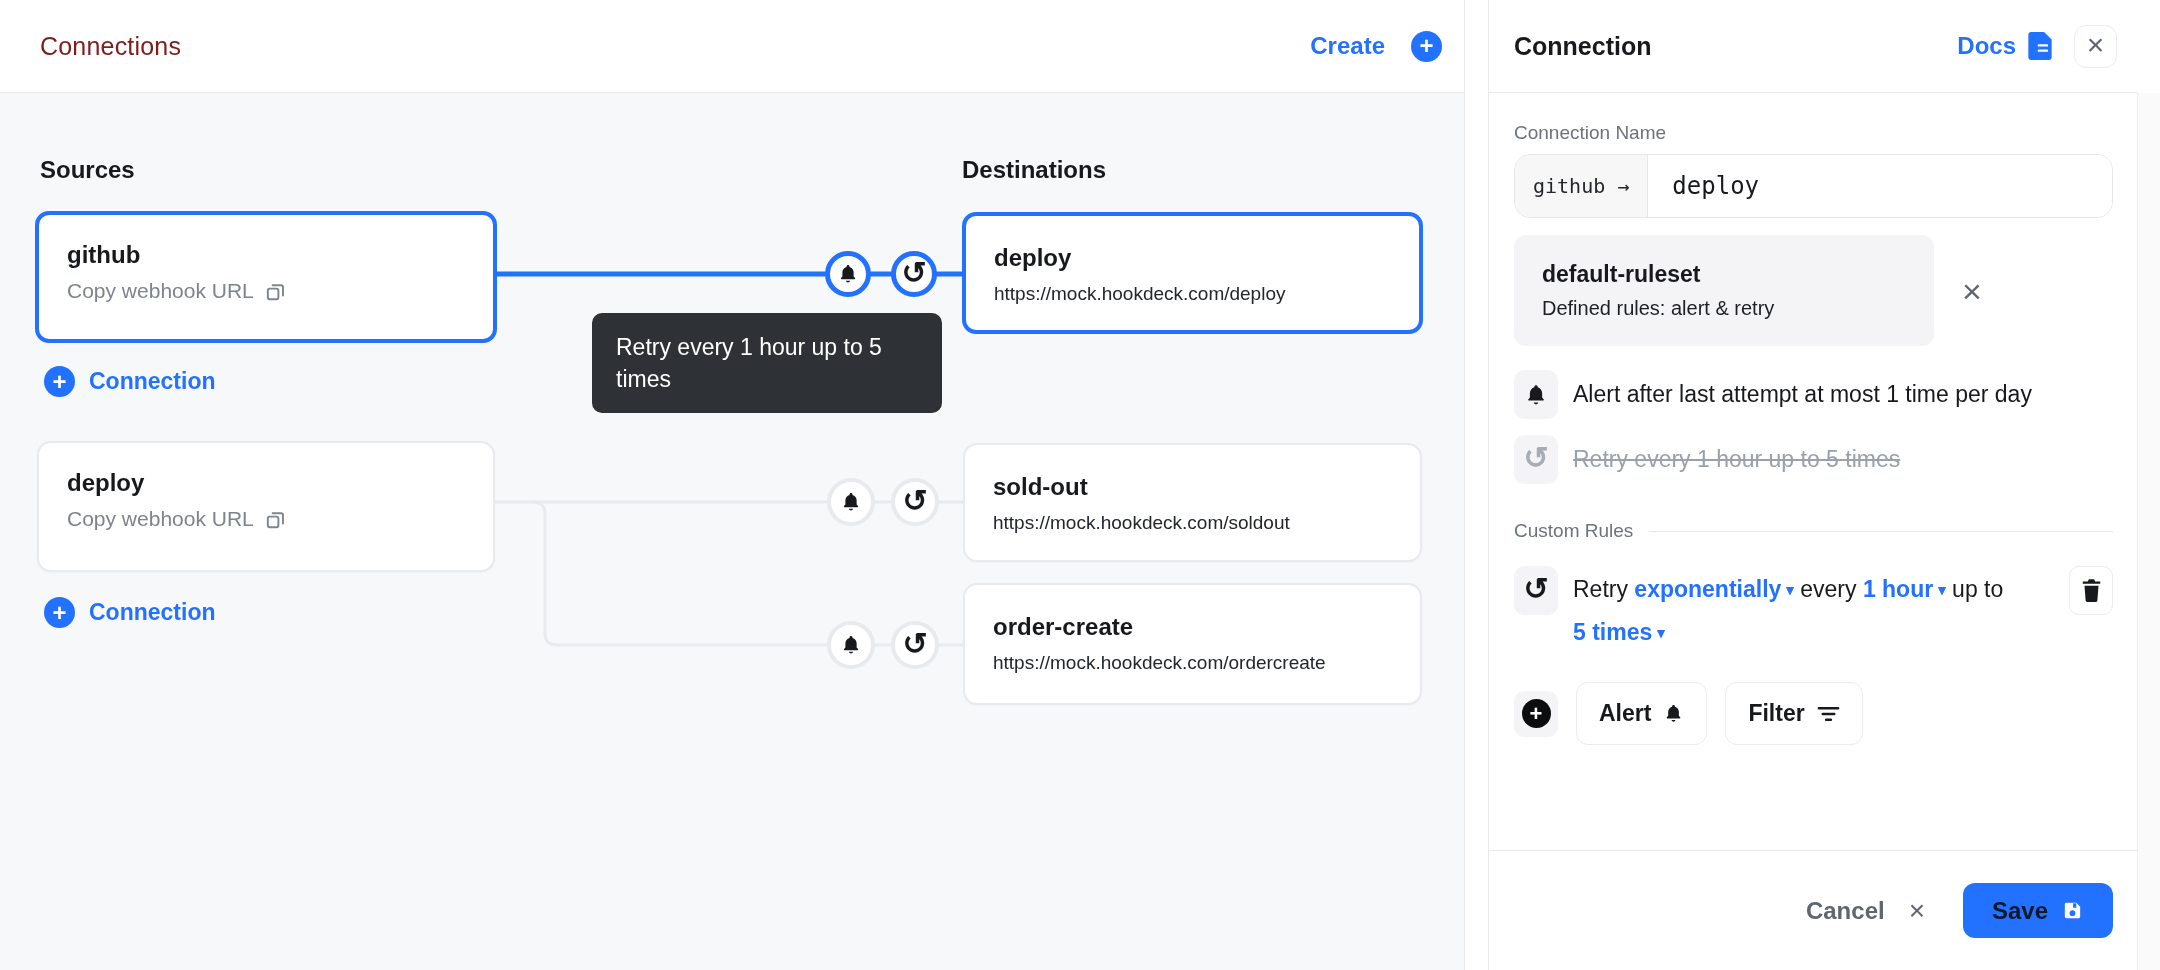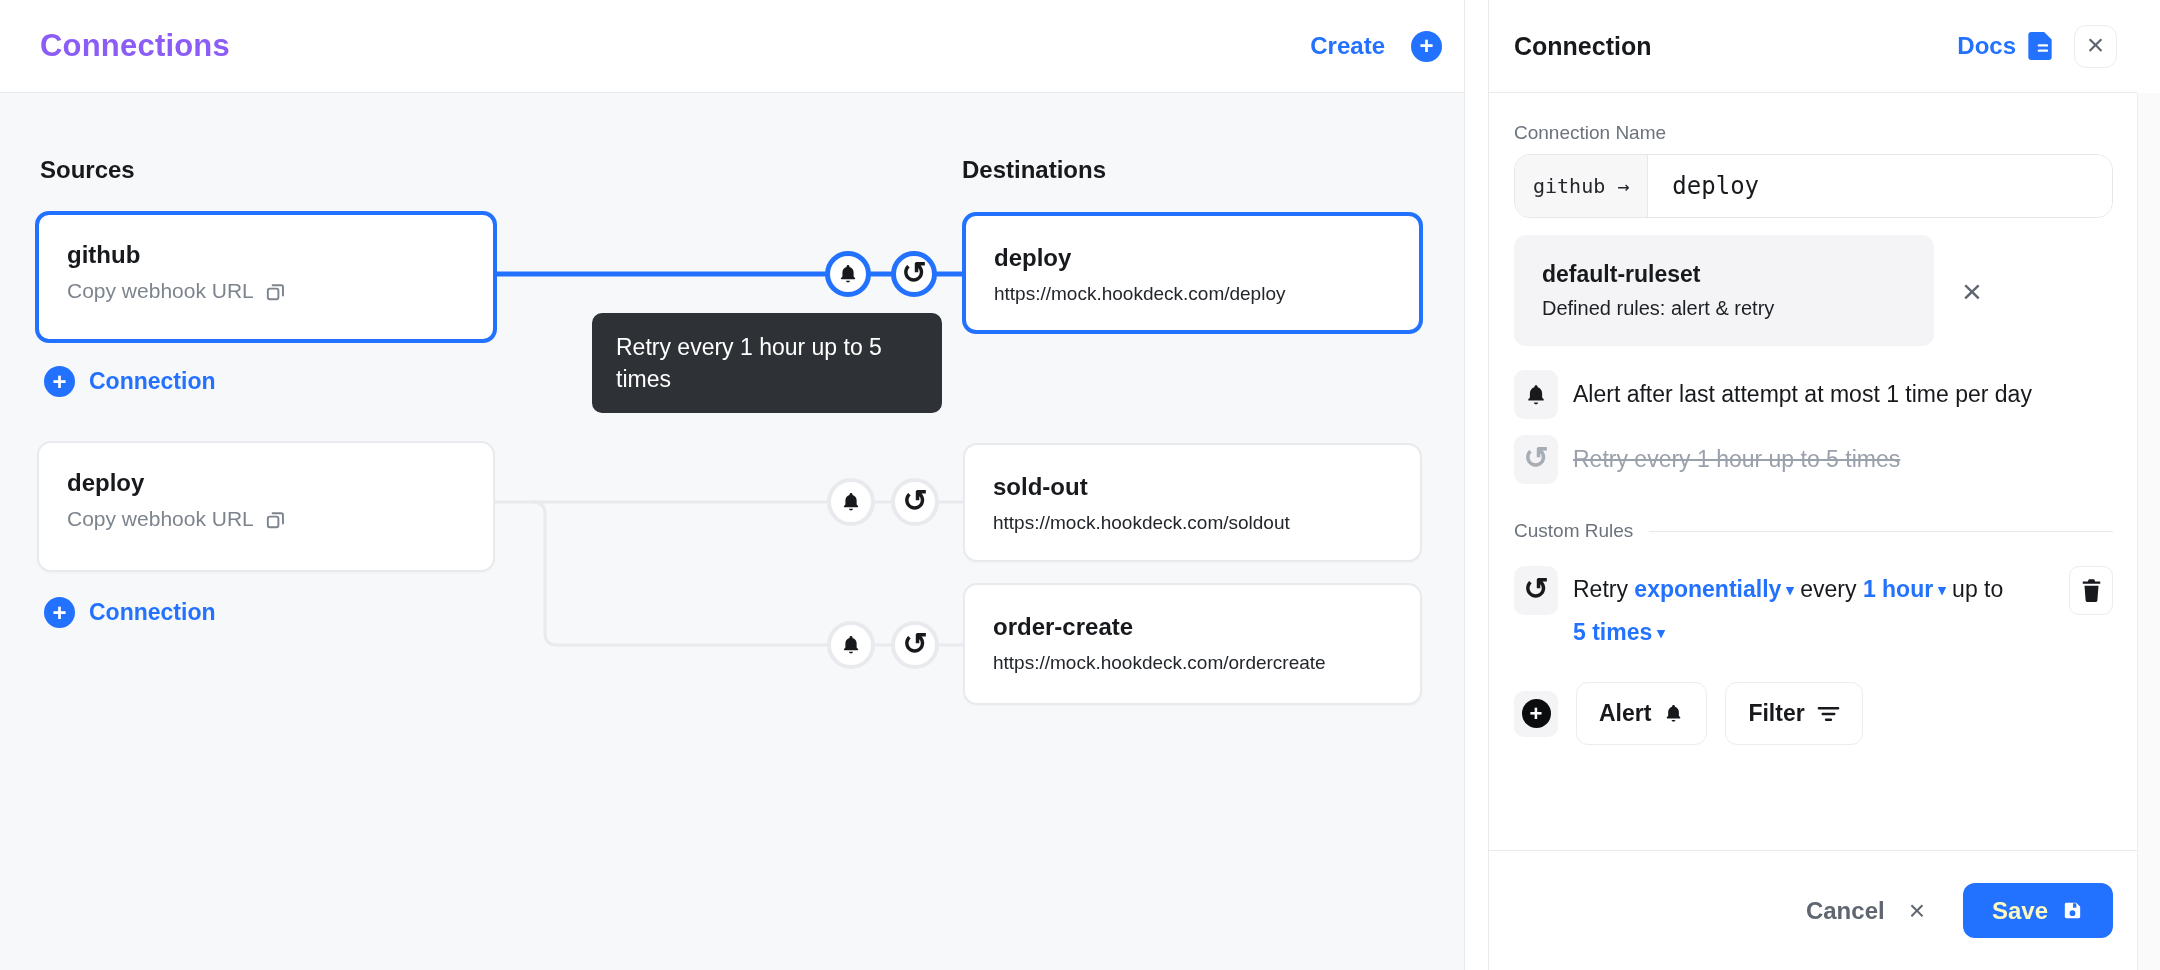--- a/index.html
+++ b/index.html
@@ -4,21 +4,21 @@
 <style>
   * { margin:0; padding:0; box-sizing:border-box; }
   html,body { width:2160px; height:970px; overflow:hidden; }
   body { font-family:"Liberation Sans", sans-serif; background:#ffffff; color:#17191c; }
   .app { position:relative; width:2160px; height:970px; }
 
   
   .main { position:absolute; left:0; top:0; width:1464px; height:970px; }
   .main-header { height:93px; background:#fff; border-bottom:1px solid #e9eaec;
                  display:flex; align-items:center; justify-content:space-between; padding:0 22px 0 40px; }
-  .main-title { font-size:31px; font-weight:bold; color:#8b5cf6; letter-spacing:.2px; }
+  .main-title { font-size:25px; font-weight:normal; color:#7f1d1d; letter-spacing:.2px; }
   .create-btn { display:flex; align-items:center; gap:26px; cursor:pointer; }
   .create-label { color:#2272ff; font-size:24px; font-weight:bold; }
   .plus-circle { width:31px; height:31px; border-radius:50%; background:#2272ff; color:#fff;
                  display:flex; align-items:center; justify-content:center; font-size:24px; font-weight:bold; line-height:1; }
   .canvas { position:relative; width:1464px; height:877px; background:#f7f8f9; }
   .col-label { position:absolute; top:63px; font-size:24px; font-weight:bold; color:#17191c; }
   .lines-svg { position:absolute; left:0; top:0; }
 
   .card { position:absolute; background:#fff; border-radius:14px; padding:26px 28px; }
   .card.plain { border:2px solid #e9eaee; box-shadow:0 1px 2px rgba(20,24,30,.03); }
@@ -94,21 +94,21 @@
   .pill-btn { height:63px; border:1.5px solid #ececef; border-radius:12px; background:#fff; padding:0 22px;
               display:flex; align-items:center; gap:12px; font-size:23px; font-weight:bold; color:#17191c; cursor:pointer; }
 
   .panel-footer { flex:0 0 120px; border-top:1px solid #e9eaec; display:flex; align-items:center;
                   justify-content:flex-end; gap:38px; padding:0 24px; }
   .cancel-btn { display:flex; align-items:center; gap:24px; cursor:pointer; }
   .cancel-label { font-size:24px; font-weight:bold; color:#5f6670; }
   .cancel-x { font-size:28px; color:#5f6670; line-height:1; }
   .save-btn { width:150px; height:55px; background:#2272ff; border-radius:12px; border:0;
               display:flex; align-items:center; justify-content:center; gap:13px; cursor:pointer; }
-  .save-label { color:#fef9c3; font-size:24px; font-weight:bold; }
+  .save-label { color:#0f172a; font-size:24px; font-weight:bold; }
 
   .panel-scrollbar { position:absolute; left:2137px; top:93px; width:23px; height:877px;
                      background:#fafafa; border-left:1px solid #ededf0; }
   svg { display:block; }
 </style>
 </head>
 <body>
 
 <div class="app">
 

